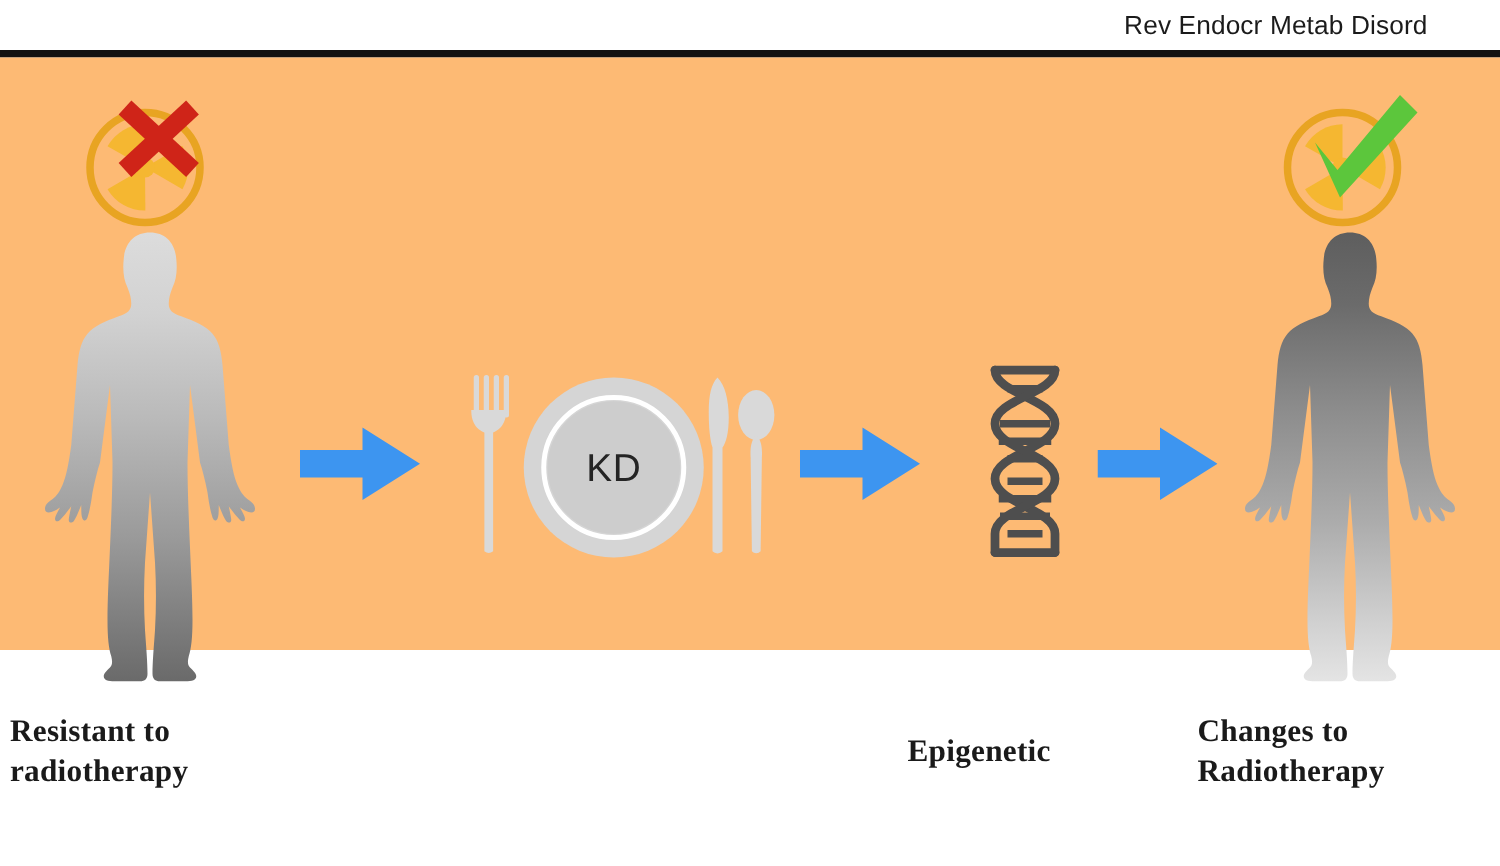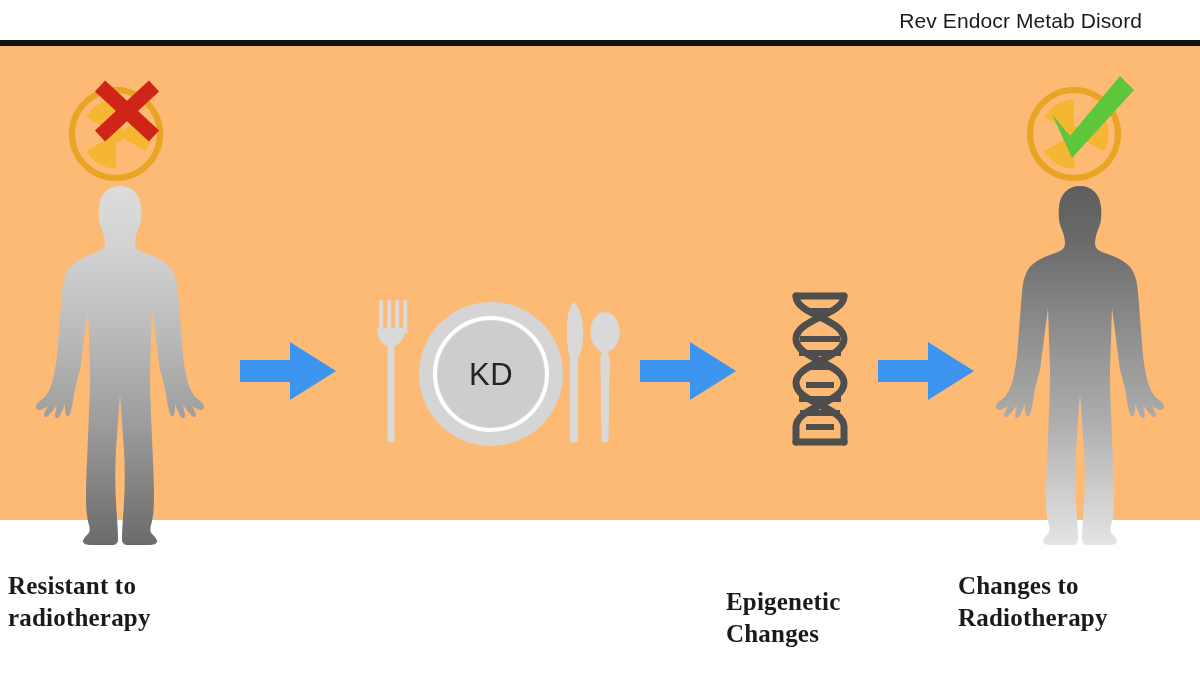--- a/index.html
+++ b/index.html
@@ -430,21 +430,20 @@
     </svg>
   </div>
 
   <div class="caption" id="caption-resistant">
     <span class="line">Resistant to</span>
     <span class="line">radiotherapy</span>
   </div>
 
   <div class="caption" id="caption-epigenetic">
     <span class="line">Epigenetic</span>
-    <span class="line">Changes</span>
   </div>
 
   <div class="caption" id="caption-sensible">
     <span class="line">Changes to</span>
     <span class="line">Radiotherapy</span>
   </div>
 
 </div>
 
 </body></html>

